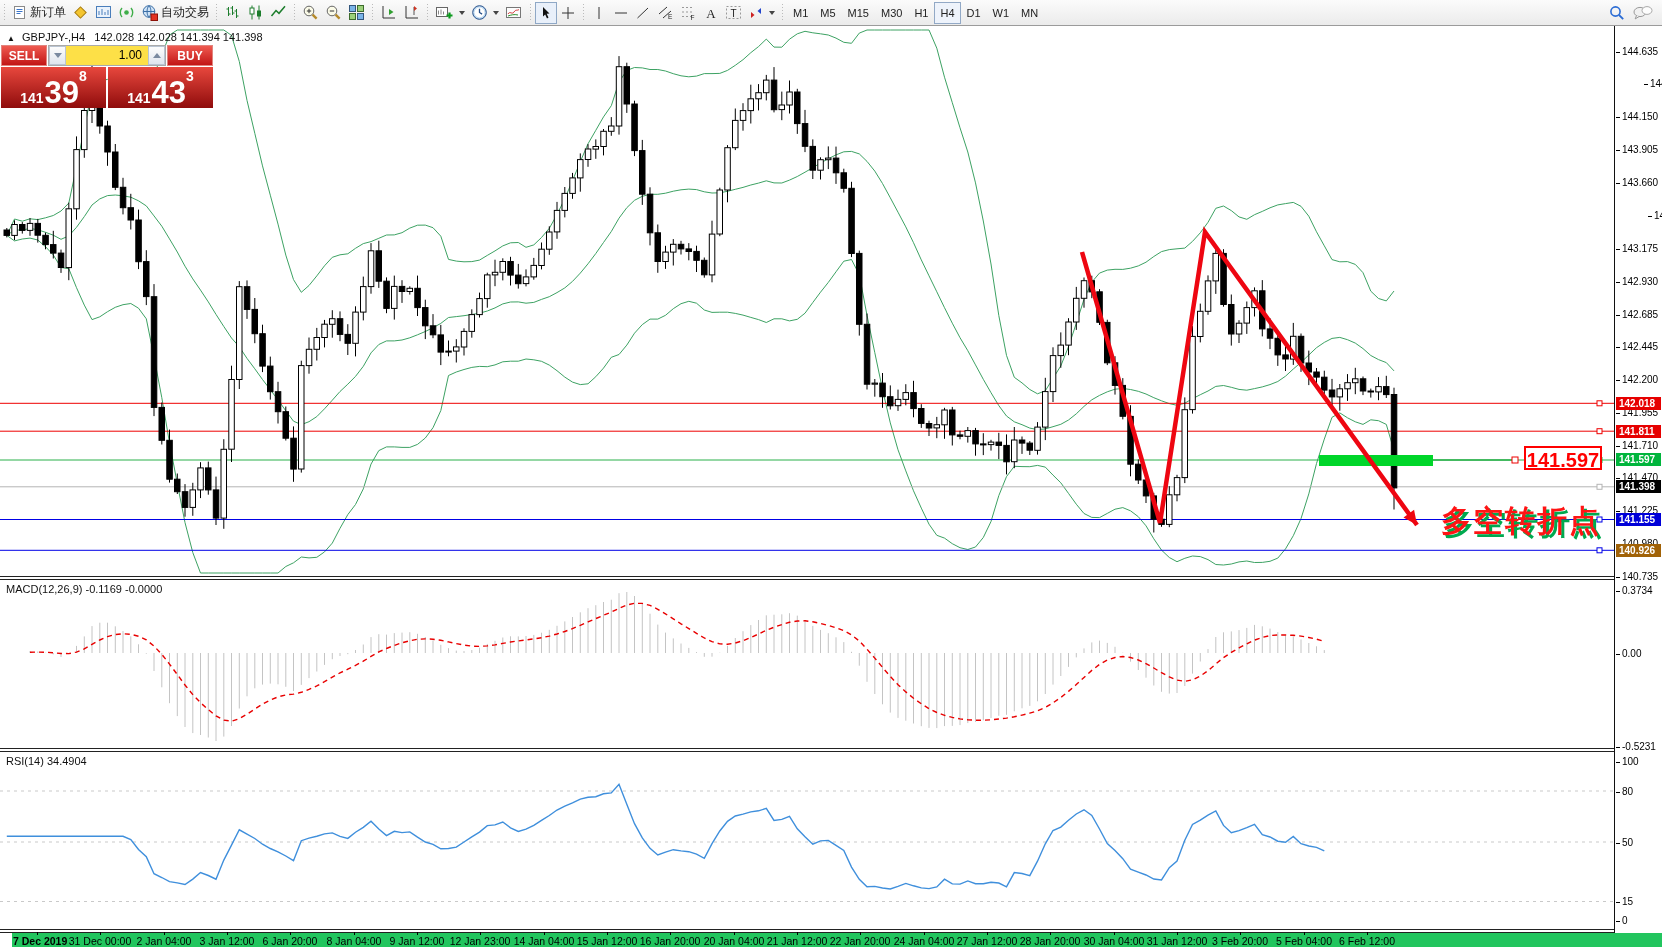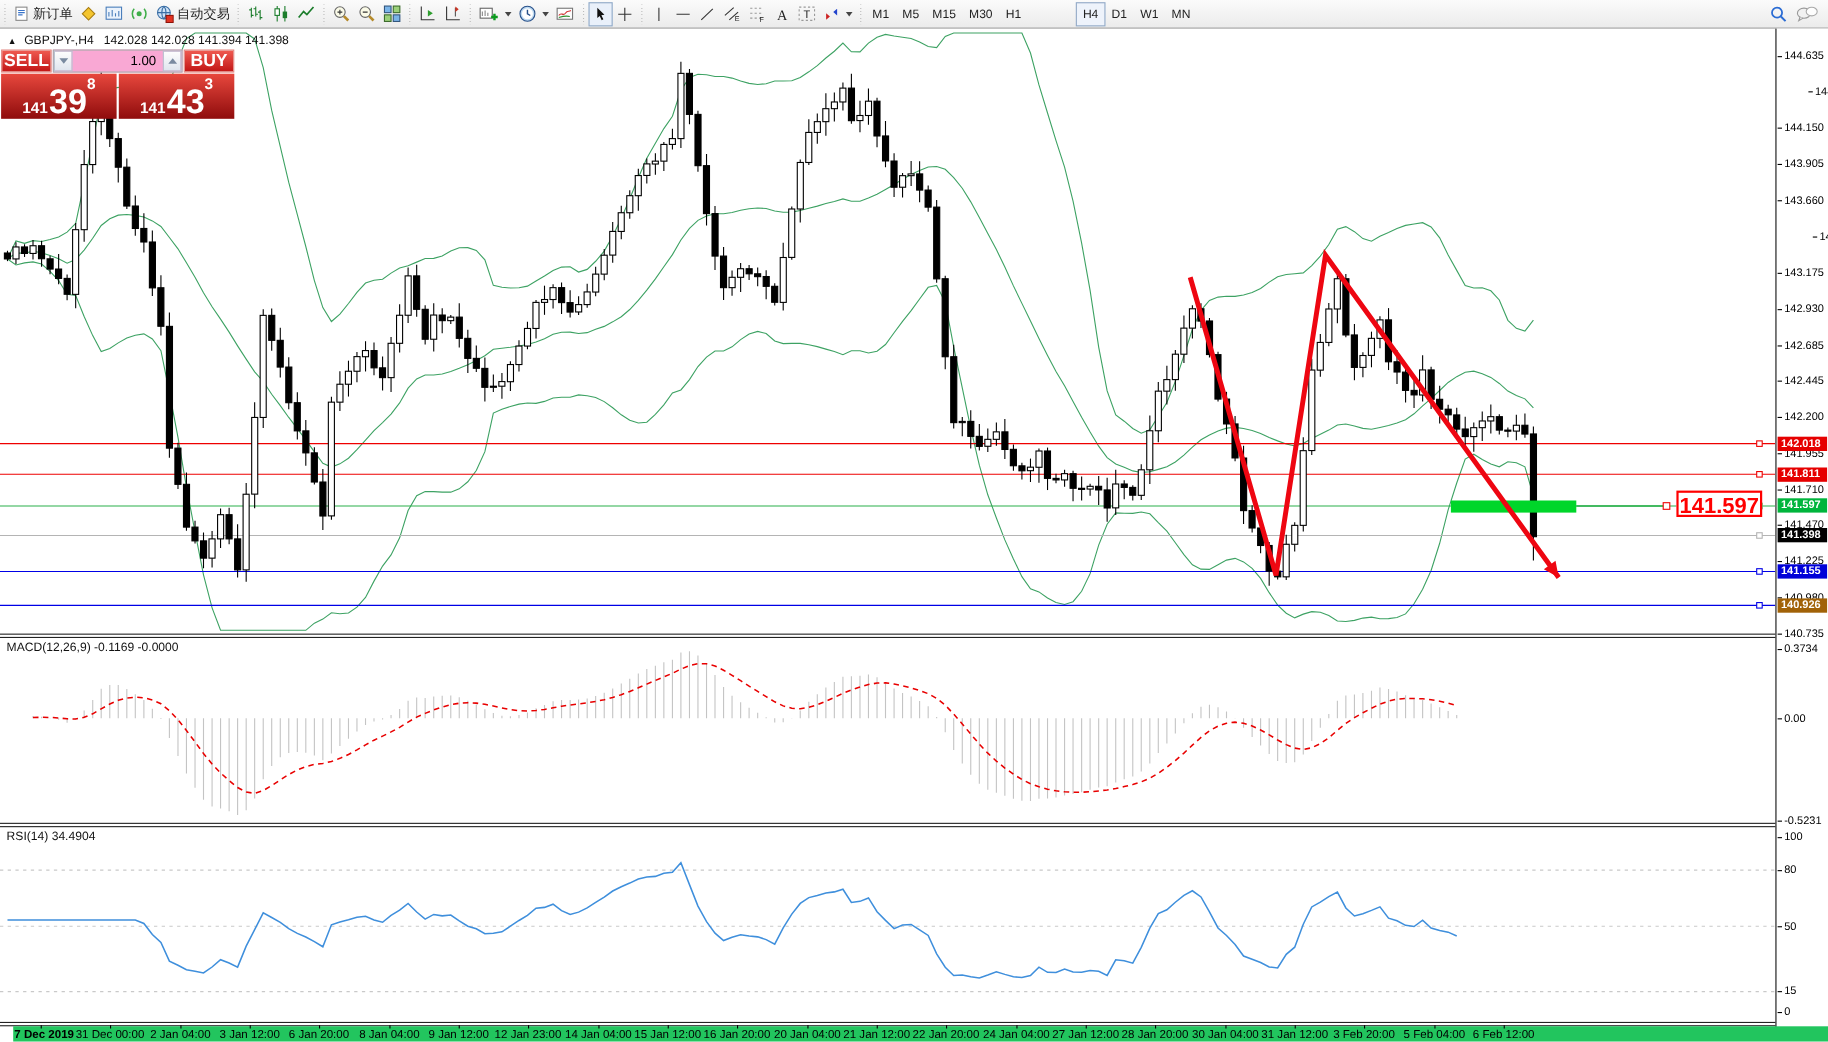--- a/index.html
+++ b/index.html
@@ -14,21 +14,21 @@
     background-image:repeating-linear-gradient(#bbb 0 1px,transparent 1px 3px);
     background-size:1px 100%;background-repeat:no-repeat;background-position:3px 0;}
   .tbtn{height:22px;min-width:22px;display:flex;align-items:center;justify-content:center;
     background:transparent;border:1px solid transparent;padding:0 2px;gap:3px;
     font-size:12px;color:#222;box-sizing:border-box;}
   .tbtn.pressed{background:#e9f0fa;border:1px solid #8fa8c6;}
   .tbtn .lbl{font-size:12px;white-space:nowrap;}
   .caret{width:0;height:0;border-left:3px solid transparent;border-right:3px solid transparent;
     border-top:4px solid #444;margin-left:2px;}
   .tf{font-size:11px;color:#222;padding:0 5px;height:20px;display:flex;align-items:center;border:1px solid transparent;}
-  .tf.active{background:#eef3fb;border:1px solid #92a9c6;margin-left:44px;}
+  .tf.active{background:#eef3fb;border:1px solid #92a9c6;}
   #toolbar .spacer{flex:1;}
 
   
   .sep-h{position:absolute;left:0;width:1662px;height:4px;background:#fff;
     border-top:1px solid #222;border-bottom:1px solid #222;box-sizing:border-box;}
   #main-chart{position:absolute;left:0;top:26px;width:1614px;height:550px;}
   #macd-chart{position:absolute;left:0;top:580px;width:1614px;height:168px;}
   #rsi-chart{position:absolute;left:0;top:752px;width:1614px;height:177px;}
   #chart-title{position:absolute;left:7px;top:31px;font-size:11px;color:#111;white-space:nowrap;}
   #chart-title .tri{font-size:8px;margin-right:4px;}
@@ -46,22 +46,22 @@
   
   #time-axis{position:absolute;left:12px;top:933px;width:1662px;height:14px;background:#22c55e;}
   .time-lbl{position:absolute;top:2px;transform:translateX(-50%);font-size:10.5px;color:#000;white-space:nowrap;}
   .time-lbl.first{font-weight:bold;transform:none;}
   .time-tick{position:absolute;top:-1px;width:1px;height:3px;background:#000;}
 
   
   #trade-panel{position:absolute;left:1px;top:45px;width:212px;}
   .tp-row{display:flex;height:21px;gap:1px;}
   .tp-btn{width:46px;background:linear-gradient(#ef5a50,#c21616);color:#fff;font-weight:bold;
-    font-size:16px;display:flex;align-items:center;justify-content:center;border:1px solid #e2847e;box-sizing:border-box;}
-  .spin{flex:1;display:flex;border:1px solid #aaa;background:#f9a8d4;box-sizing:border-box;}
+    font-size:12px;display:flex;align-items:center;justify-content:center;border:1px solid #e2847e;box-sizing:border-box;}
+  .spin{flex:1;display:flex;border:1px solid #aaa;background:#fde047;box-sizing:border-box;}
   .spin-btn{width:17px;background:linear-gradient(#fdfdfd,#dfe5ee);display:flex;align-items:center;justify-content:center;border:1px solid #b9c4d2;box-sizing:border-box;}
   .spin-val{flex:1;text-align:right;font-size:12px;padding:2px 6px 0 0;color:#000;}
   .tri-up{width:0;height:0;border-left:4px solid transparent;border-right:4px solid transparent;border-bottom:5px solid #7a8aa0;}
   .tri-dn{width:0;height:0;border-left:4px solid transparent;border-right:4px solid transparent;border-top:5px solid #7a8aa0;}
   .tp-prices{display:flex;gap:2px;height:41px;margin-top:1px;}
   .tp-price{flex:1;background:linear-gradient(#e8473d,#8f0c0c);color:#fff;display:flex;
     align-items:flex-end;justify-content:center;padding-bottom:3px;}
   .tp-price .sm{font-size:14px;font-weight:bold;line-height:1;margin-right:1px;}
   .tp-price .bg{font-size:31px;font-weight:bold;line-height:0.82;}
   .tp-price .sup{font-size:14px;font-weight:bold;line-height:1;align-self:flex-start;margin-top:2px;}
@@ -706,20 +706,21 @@
       </div>
       <div class="tp-price">
         <span class="sm">141</span>
         <span class="bg">43</span>
         <span class="sup">3</span>
       </div>
     </div>
   </div>
 
   <div id="callout">141.597</div>
+  <div id="turn-label">多空转折点</div>
 
   <div class="sep-h" style="top:576px;"></div>
   <div class="sep-h" style="top:748px;"></div>
   <div class="sep-h" style="top:929px;"></div>
 
   <svg id="macd-chart" viewBox="0 0 1614 168">
       <line x1="30.0" y1="73" x2="30.0" y2="71.0" stroke="#c4c4c4" stroke-width="1"></line>
       <line x1="37.8" y1="73" x2="37.8" y2="71.5" stroke="#c4c4c4" stroke-width="1"></line>
       <line x1="45.5" y1="73" x2="45.5" y2="72.7" stroke="#c4c4c4" stroke-width="1"></line>
       <line x1="53.3" y1="73" x2="53.3" y2="74.4" stroke="#c4c4c4" stroke-width="1"></line>

